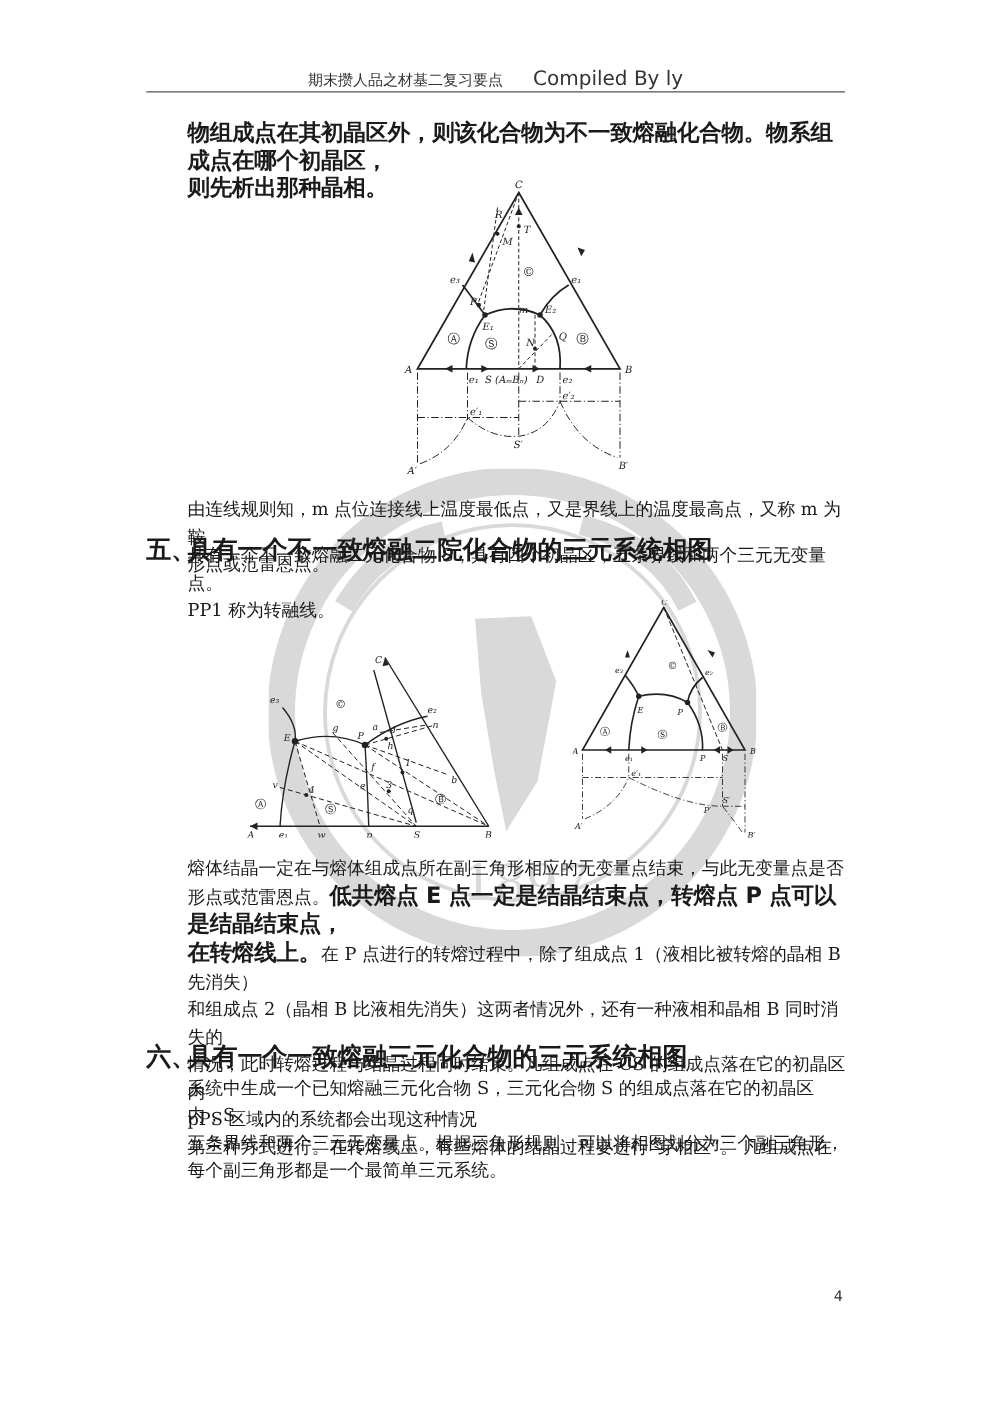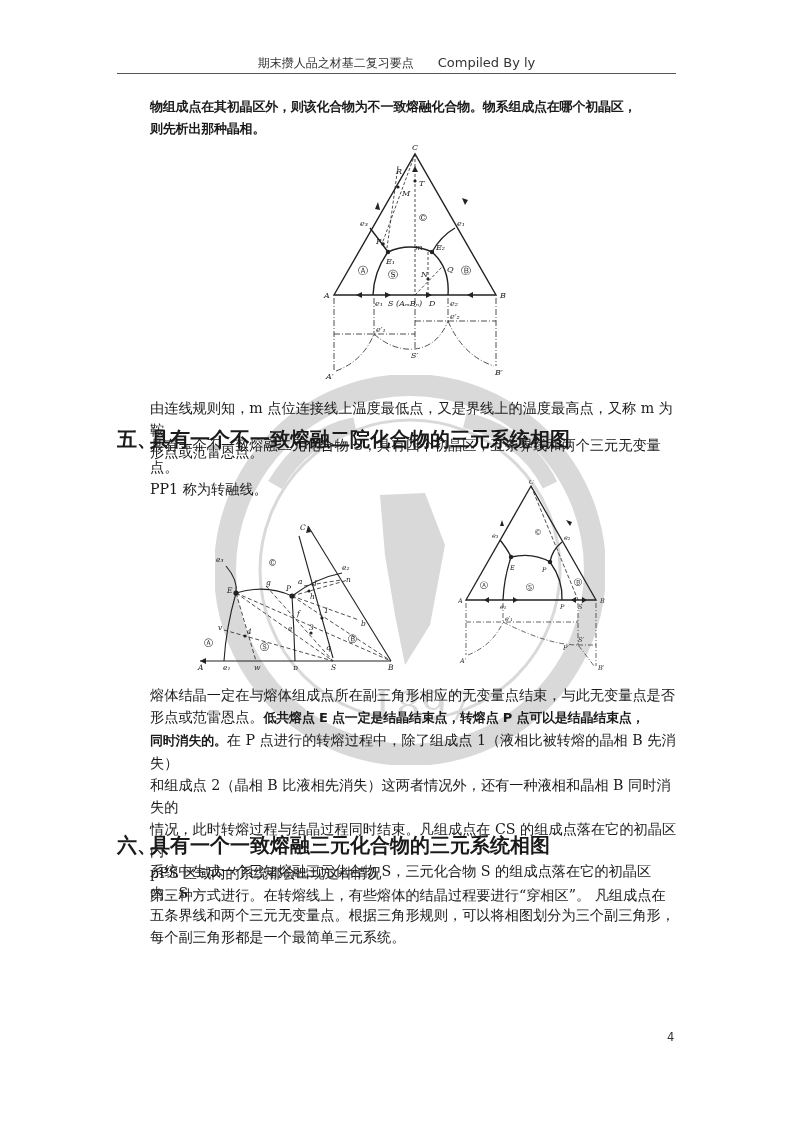--- a/index.html
+++ b/index.html
@@ -1,24 +1,24 @@
 <!DOCTYPE html>
 <html><head>
 <meta charset="utf-8">
 <style>
   html, body { margin: 0; padding: 0; background: #ffffff; }
   body { width: 793px; height: 1122px; position: relative; overflow: hidden;
          font-family: "DejaVu Serif", "Liberation Serif", serif; color: #1a1a1a; }
   .page { position: absolute; left: 0; top: 0; width: 793px; height: 1122px; }
   .header { position: absolute; left: 117px; top: 56px; width: 559px; text-align: center;
             font-size: 12px; color: #333; line-height: 14px; }
-  .header .en { font-family: "DejaVu Sans", "Liberation Sans", sans-serif; font-size: 13px; margin-left: 24px; }
+  .header .en { font-family: "DejaVu Sans", "Liberation Sans", sans-serif; font-size: 16px; margin-left: 24px; }
   .rule { position: absolute; left: 117px; top: 73px; width: 559px; height: 0; border-top: 1.6px solid #555; }
   .para { position: absolute; left: 150px; width: 528px; font-size: 14.2px; line-height: 22px; }
-  .bold { font-weight: bold; font-family: "DejaVu Sans", "Liberation Sans", sans-serif; font-size: 13px; letter-spacing: -0.2px; }
+  .bold { font-weight: bold; font-family: "DejaVu Sans", "Liberation Sans", sans-serif; font-size: 18px; letter-spacing: -0.2px; }
   .heading { position: absolute; left: 117px; width: 560px; font-size: 20px; font-weight: bold;
              font-family: "DejaVu Sans", "Liberation Sans", sans-serif; line-height: 22px; }
   .heading .num { display: inline-block; width: 33px; }
   .watermark { position: absolute; left: 215px; top: 375px; width: 390px; height: 390px; opacity: 0.32; pointer-events: none; }
   .fig { position: absolute; }
   .pagenum { position: absolute; left: 667px; top: 1030px; font-size: 11.5px;
              font-family: "DejaVu Sans", "Liberation Sans", sans-serif; color: #333; }
   svg text { font-family: "DejaVu Serif", "Liberation Serif", serif; font-style: italic; fill: #222; }
 </style>
 </head>
@@ -249,21 +249,21 @@
       <text x="2" y="183">A′</text>
       <text x="105" y="170">P′</text>
       <text x="120" y="162">S′</text>
       <text x="140" y="190">B′</text>
     </g>
   </svg>
 
   <div class="para" style="top:684px;">
     <div>熔体结晶一定在与熔体组成点所在副三角形相应的无变量点结束，与此无变量点是否</div>
     <div><span>形点或范雷恩点。</span><span class="bold">低共熔点 E 点一定是结晶结束点，转熔点 P 点可以是结晶结束点，</span></div>
-    <div><span class="bold">同时消失的。</span><span>在 P 点进行的转熔过程中，除了组成点 1（液相比被转熔的晶相 B 先消失）</span></div>
+    <div><span class="bold">在转熔线上。</span><span>在 P 点进行的转熔过程中，除了组成点 1（液相比被转熔的晶相 B 先消失）</span></div>
     <div>和组成点 2（晶相 B 比液相先消失）这两者情况外，还有一种液相和晶相 B 同时消失的</div>
     <div>情况，此时转熔过程与结晶过程同时结束。凡组成点在 CS 的组成点落在它的初晶区内</div>
     <div>pPS 区域内的系统都会出现这种情况</div>
     <div>第三种方式进行。在转熔线上，有些熔体的结晶过程要进行“穿相区”。 凡组成点在</div>
   </div>
 
   <div class="heading" style="top:834px;">
     <span class="num">六、</span><span>具有一个一致熔融三元化合物的三元系统相图</span>
   </div>
   <div class="para" style="top:860px;">

